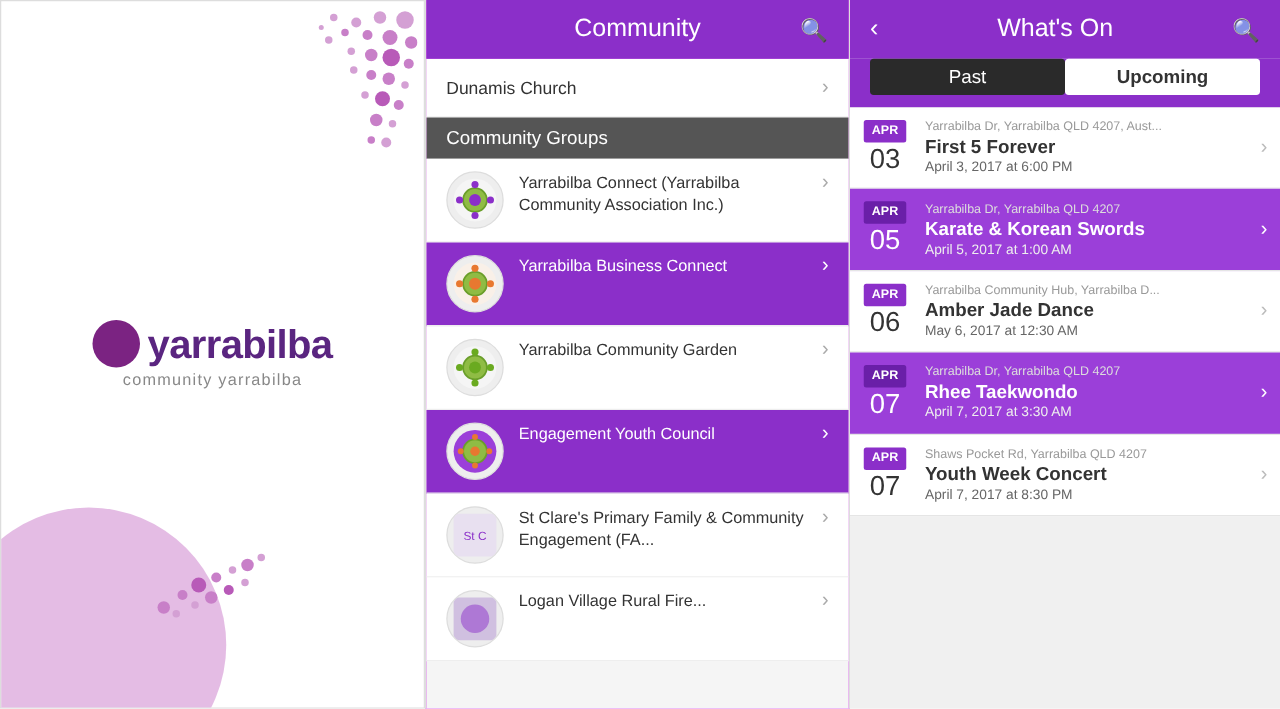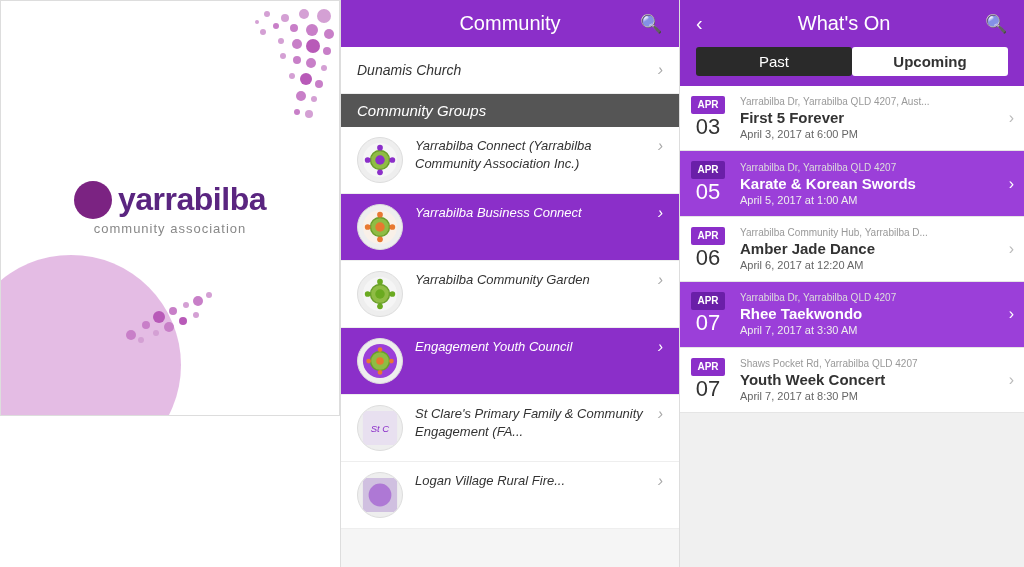--- a/index.html
+++ b/index.html
@@ -8,21 +8,21 @@
       height: 567px;
       display: flex;
       font-family: 'Helvetica Neue', Arial, sans-serif;
       overflow: hidden;
       background: #fff;
     }
 
     
     .panel-splash {
       width: 340px;
-      height: 416px;
+      height: 567px;
       background: #fff;
       border: 1px solid #ddd;
       position: relative;
       overflow: hidden;
       display: flex;
       align-items: center;
       justify-content: center;
       flex-shrink: 0;
     }
     .splash-logo {
@@ -98,21 +98,20 @@
       position: absolute;
       right: 16px;
       color: #fff;
       font-size: 18px;
       cursor: pointer;
     }
     .comm-list {
       flex: 1;
       overflow-y: auto;
       background: #f5f5f5;
-      font-style: italic;
     }
     .comm-item {
       background: #fff;
       padding: 14px 16px;
       display: flex;
       align-items: center;
       justify-content: space-between;
       border-bottom: 1px solid #eee;
       cursor: pointer;
     }
@@ -349,21 +348,21 @@
     <circle cx="88" cy="8" r="3" fill="#d4a0d4"></circle>
     <circle cx="78" cy="16" r="2" fill="#d4a0d4"></circle>
     <circle cx="84" cy="26" r="3" fill="#d4a0d4"></circle>
   </svg>
 
   <div class="splash-logo">
     <div class="logo-icon">
       <div class="logo-circle-main"></div>
       <span class="logo-text-yarrabilba">yarrabilba</span>
     </div>
-    <span class="logo-text-sub">community association</span>
+    <span class="logo-text-sub">community yarrabilba</span>
   </div>
 
   <div class="big-circle"></div>
 
   <svg style="position:absolute;bottom:60px;left:120px;z-index:2;" width="100" height="80">
     <circle cx="10" cy="60" r="5" fill="#c87fc8"></circle>
     <circle cx="25" cy="50" r="4" fill="#c87fc8"></circle>
     <circle cx="38" cy="42" r="6" fill="#b85ab8"></circle>
     <circle cx="52" cy="36" r="4" fill="#c87fc8"></circle>
     <circle cx="65" cy="30" r="3" fill="#d4a0d4"></circle>
@@ -518,21 +517,21 @@
         <div class="ws-event-chevron">›</div>
       </div>
       <div class="ws-event">
         <div class="ws-event-date">
           <span class="ws-event-month">APR</span>
           <span class="ws-event-day">06</span>
         </div>
         <div class="ws-event-info">
           <span class="ws-event-location">Yarrabilba Community Hub, Yarrabilba D...</span>
           <span class="ws-event-name">Amber Jade Dance</span>
-          <span class="ws-event-time">April 6, 2017 at 12:20 AM</span>
+          <span class="ws-event-time">May 6, 2017 at 12:30 AM</span>
         </div>
         <div class="ws-event-chevron">›</div>
       </div>
       <div class="ws-event highlight">
         <div class="ws-event-date">
           <span class="ws-event-month">APR</span>
           <span class="ws-event-day">07</span>
         </div>
         <div class="ws-event-info">
           <span class="ws-event-location">Yarrabilba Dr, Yarrabilba QLD 4207</span>

